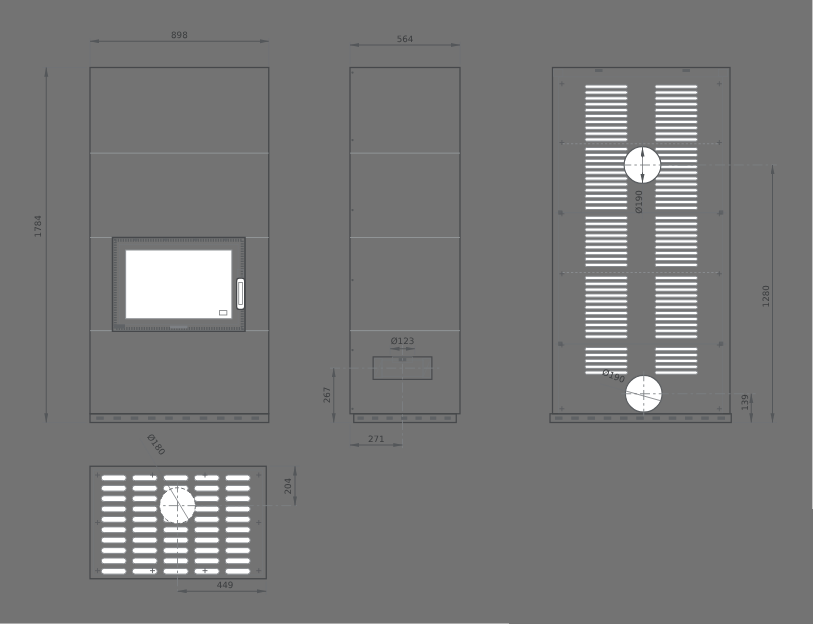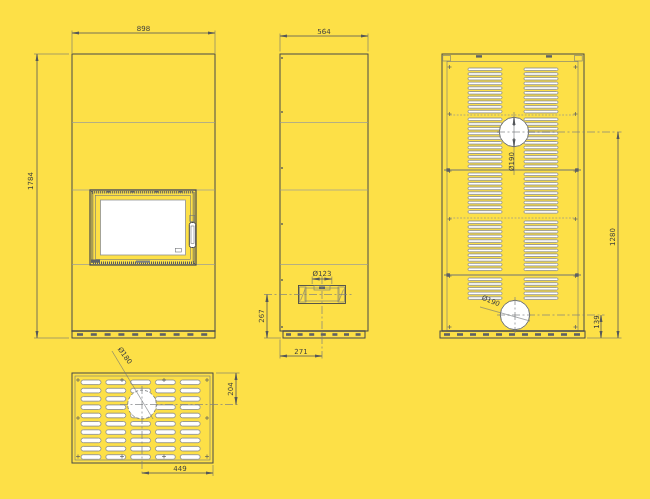--- a/index.html
+++ b/index.html
@@ -1,16 +1,16 @@
 <!DOCTYPE html>
 <html><head>
 <meta charset="utf-8">
 <style>
   html,body{margin:0;padding:0;background:#ffffff;}
-  .page{width:650px;height:499px;position:relative;background:#fde047;overflow:hidden;}
+  .page{width:650px;height:499px;position:relative;background:#737373;overflow:hidden;}
   svg{display:block;}
   .outline{fill:none;stroke:#46484b;stroke-width:1;}
   .thin{fill:none;stroke:#74777a;stroke-width:0.6;}
   .seam{fill:none;stroke:#95999c;stroke-width:0.7;}
   .seam2{fill:none;stroke:#6f7275;stroke-width:1;}
   .seam-dot{fill:none;stroke:#8c8f92;stroke-width:0.7;stroke-dasharray:1.8 1.6;}
   .slot{fill:#ffffff;stroke:#85888c;stroke-width:0.8;}
   .mark{fill:#5f6265;}
   .screw{stroke:#5a5d60;stroke-width:0.7;fill:none;}
   .dim{stroke:#54575a;stroke-width:0.8;fill:none;}

